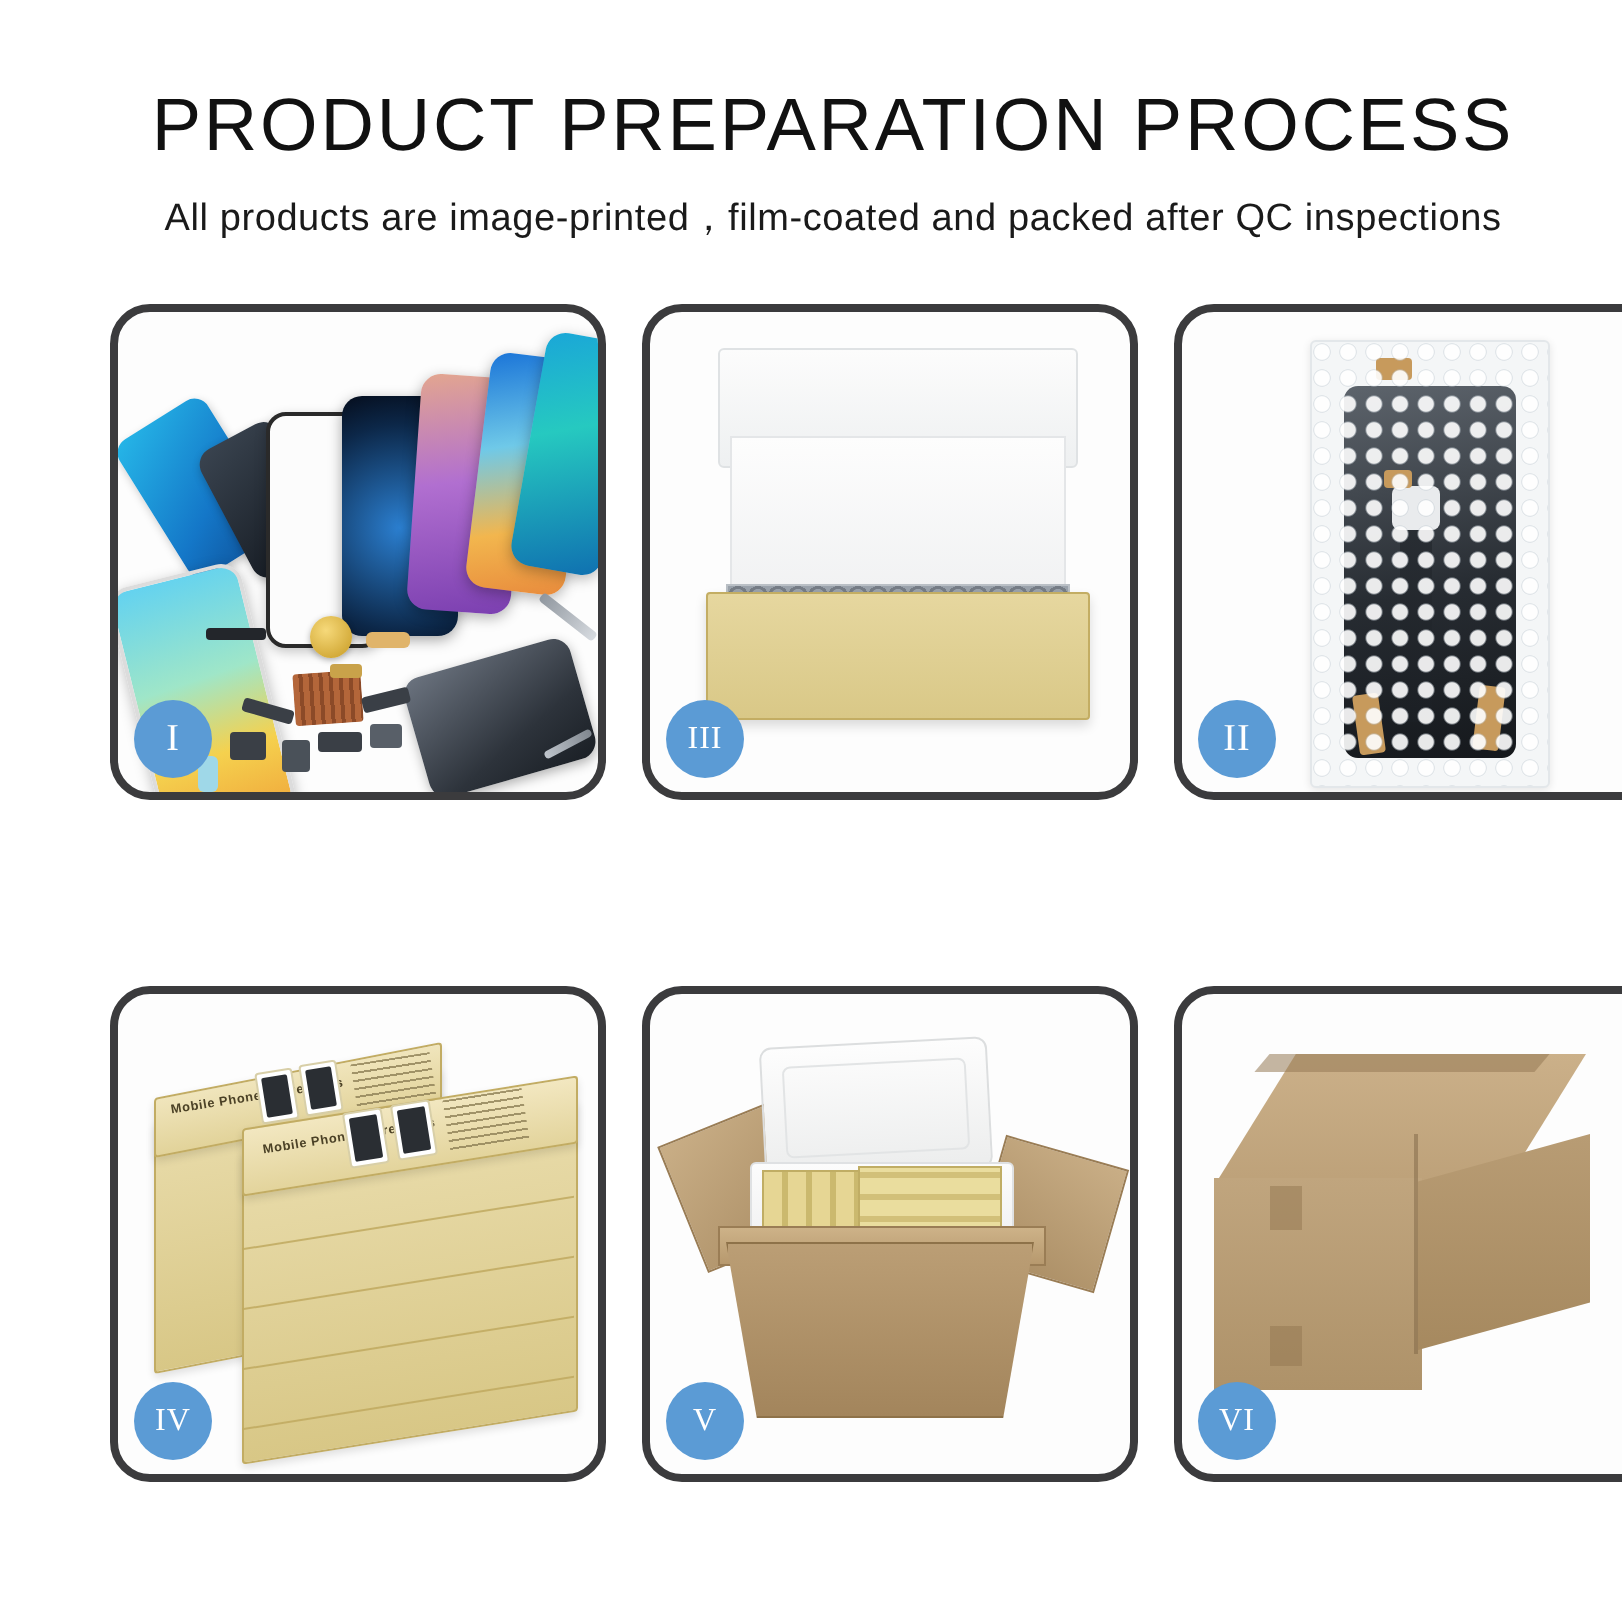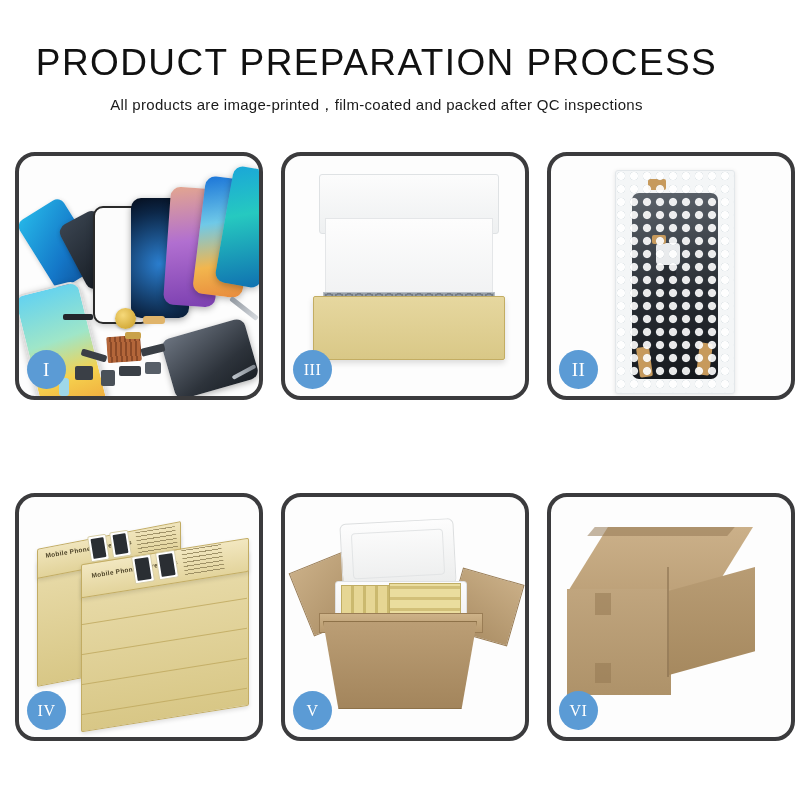--- a/index.html
+++ b/index.html
@@ -1,29 +1,29 @@
 <!DOCTYPE html>
 <html><head>
 <meta charset="utf-8">
 <style>
   html,body{margin:0;padding:0;}
   body{
     width:811px;height:811px;background:#ffffff;
     font-family:"Liberation Sans",sans-serif;
     overflow:hidden;position:relative;
   }
-  .page{width:753px;height:811px;position:relative;}
+  .page{width:753px;height:811px;position:relative;margin-left:40px;}
 
   .header{padding-top:44px;text-align:center;}
   .title{
     font-size:37px;color:#111;letter-spacing:1.4px;
     font-weight:400;line-height:1.05;white-space:nowrap;
   }
   .subtitle{
-    margin-top:13px;font-size:15px;color:#1a1a1a;
+    margin-top:13px;font-size:19px;color:#1a1a1a;
     letter-spacing:.3px;white-space:nowrap;
   }
 
   .grid{
     position:absolute;left:15px;top:152px;
     width:781px;
     display:grid;
     grid-template-columns:248px 248px 248px;
     grid-template-rows:248px 248px;
     column-gap:18px;row-gap:93px;

